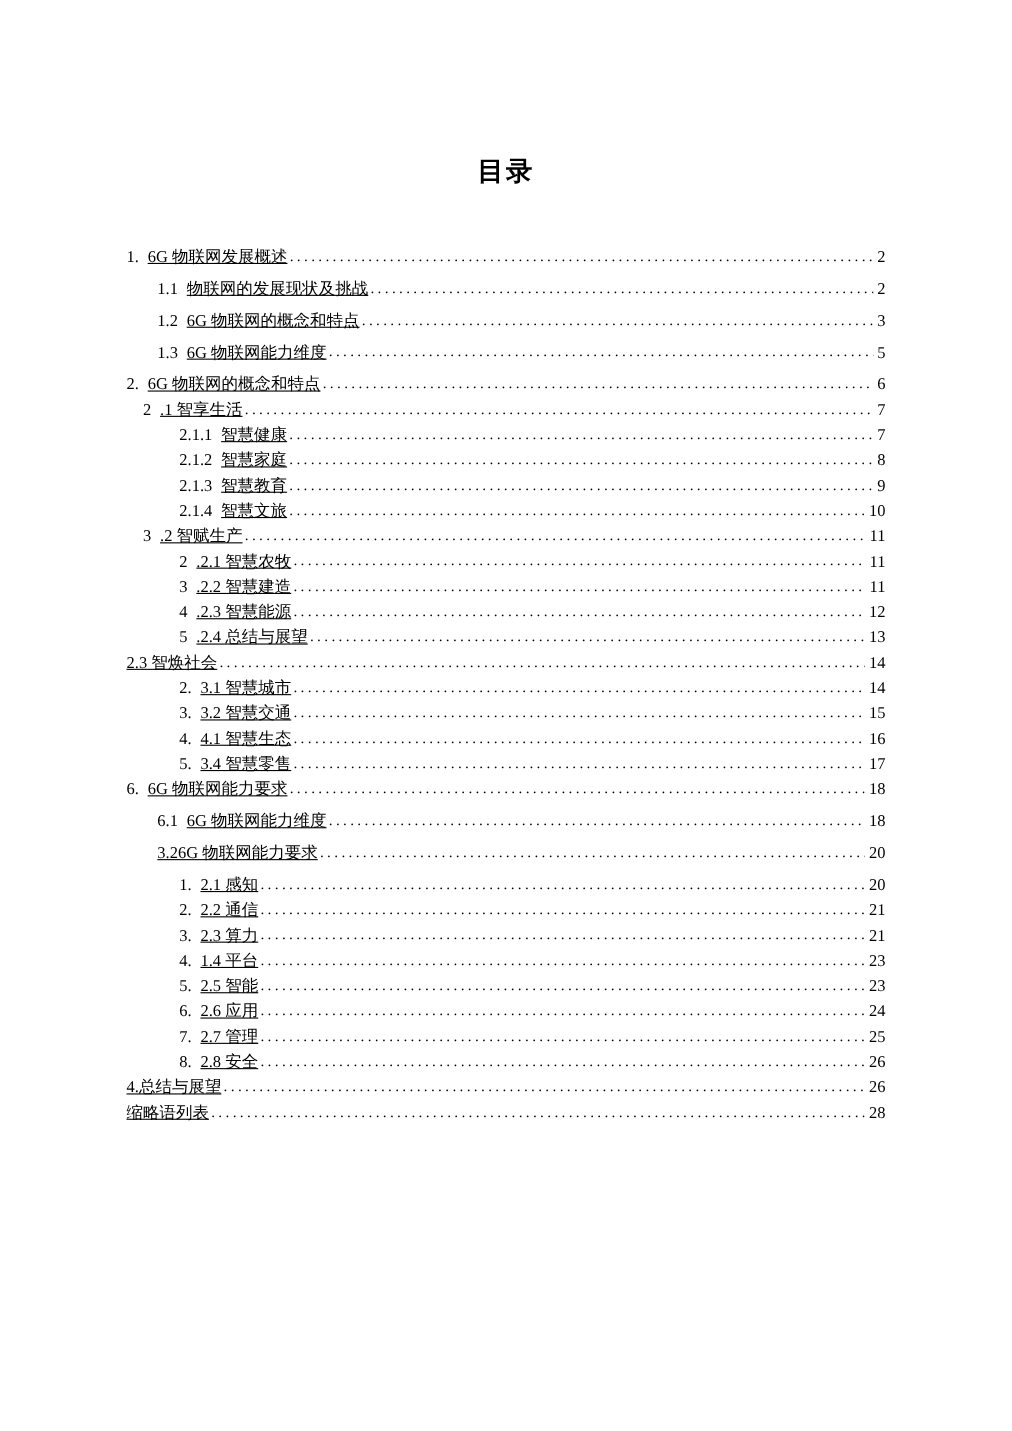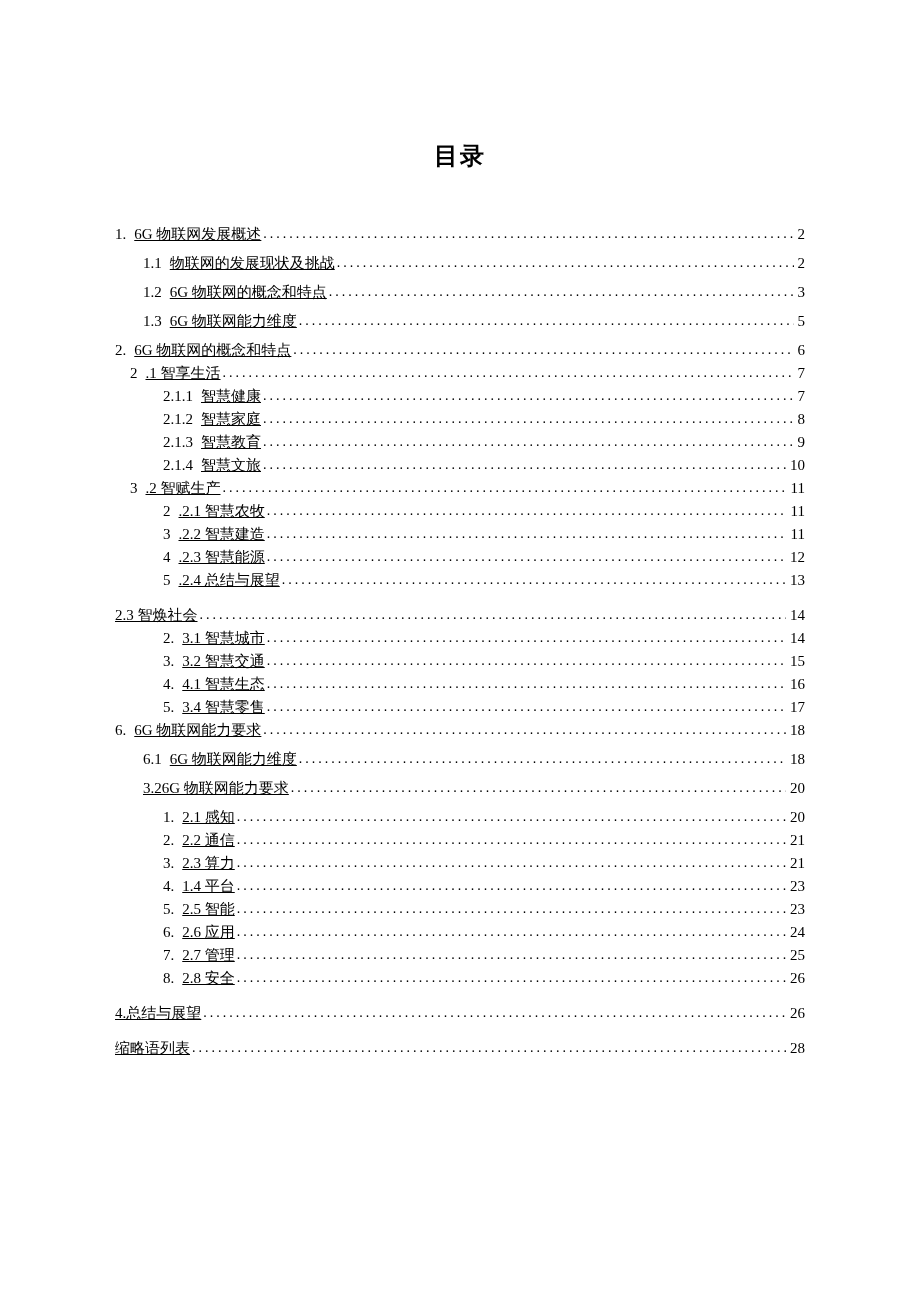--- a/index.html
+++ b/index.html
@@ -29,21 +29,21 @@
   .toc-entry {
     display: flex;
     align-items: baseline;
     white-space: nowrap;
     line-height: 1.0;
   }
   .toc-entry.lvl0 { margin-left: 0px; margin-top: 8px; margin-bottom: 8px; }
   .toc-entry.lvl1 { margin-left: 28px; margin-top: 14px; margin-bottom: 14px; text-align: right; }
   .toc-entry.lvl1b { margin-left: 15px; margin-top: 8px; margin-bottom: 8px; }
   .toc-entry.lvl2 { margin-left: 48px; margin-top: 8px; margin-bottom: 8px; }
-  .toc-entry.lvl0c { margin-left: 0px; margin-top: 20px; margin-bottom: 8px; }
+  .toc-entry.lvl0c { margin-left: 0px; margin-top: 8px; margin-bottom: 8px; }
   .num {
     margin-right: 8px;
   }
   .label {
     white-space: nowrap;
     text-decoration: underline;
   }
   .leader {
     flex: 1;
     overflow: hidden;

